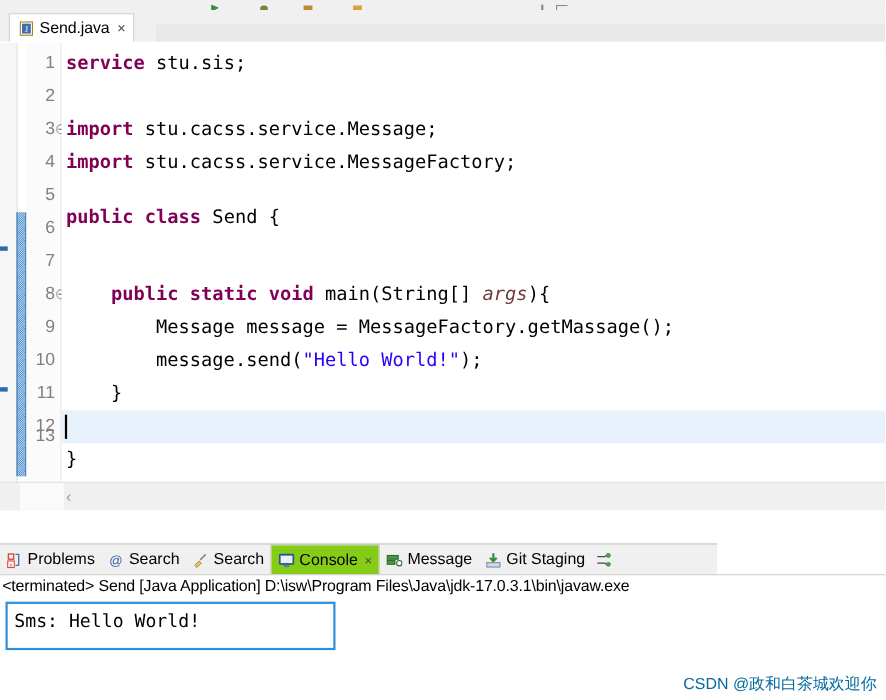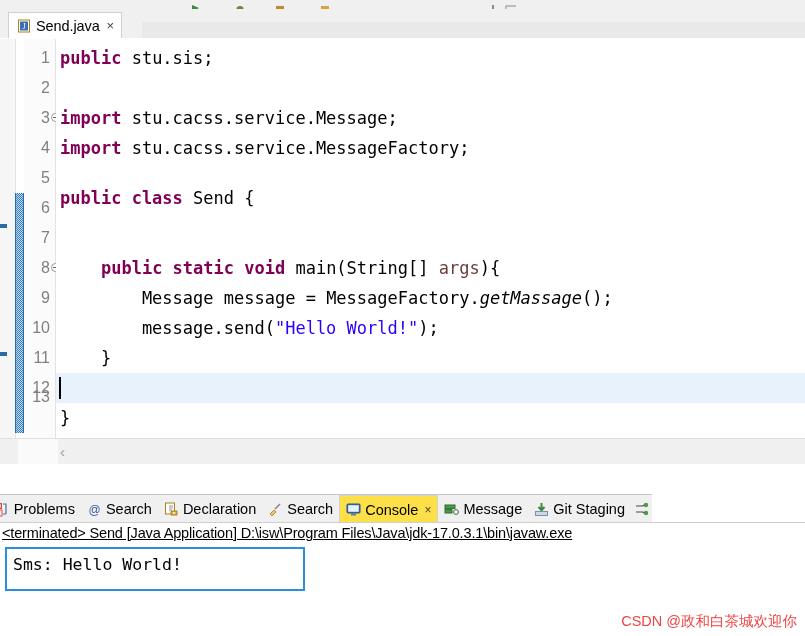--- a/index.html
+++ b/index.html
@@ -171,22 +171,22 @@
     position: absolute;
     left: 3px; top: 4px;
     width: 2px; height: 22px;
     background: #000;
   }
 
   
   .kw   { color: #7f0055; font-weight: bold; }
   .plain{ color: #000000; }
   .str  { color: #2a00ff; }
-  .prm  { color: #6a3e3e; }
-  .mth  { color: #000000; font-style: italic; }
+  .prm  { color: #6a3e3e; font-style: italic; }
+  .mth  { color: #000000; }
 
   
   .h-scroll {
     position: absolute;
     left: 0; bottom: 0;
     width: 805px; height: 25px;
     background: #f0f0f0;
     border-top: 1px solid #e0e0e0;
   }
   .h-scroll-corner {
@@ -205,33 +205,32 @@
 
   
   .view-tabbar {
     position: absolute;
     left: 0; top: 494px;
     width: 652px; height: 28px;
     background: #f0f0f0;
     border-top: 1px solid #c6c6c6;
     display: flex;
     align-items: stretch;
-    justify-content: flex-end;
   }
   .view-tab {
     display: flex;
     align-items: center;
     padding: 0 6px;
     font-size: 14.5px;
     color: #000;
     white-space: nowrap;
     box-sizing: border-box;
   }
   .view-tab.active {
-    background: #fde047;
+    background: #84cc16;
     border-left: 1px solid #d2d2d2;
     border-right: 1px solid #d2d2d2;
     border-top: 1px solid #d2d2d2;
   }
   .vt-icon {
     width: 15px; height: 15px;
     margin-right: 4px;
     position: relative;
     flex: 0 0 auto;
   }
@@ -254,21 +253,20 @@
     background: #ffffff;
     border-top: 1px solid #cfcfcf;
   }
   .console-status {
     position: absolute;
     left: 2px; top: 2px;
     font-size: 14.5px;
     color: #000;
     white-space: nowrap;
     letter-spacing: -0.15px;
-    text-decoration: underline;
   }
   .console-out-box {
     position: absolute;
     left: 5px; top: 24px;
     width: 300px; height: 44px;
     border: 2px solid #2b8fe0;
     box-sizing: border-box;
     background: #ffffff;
   }
   .console-out-text {
@@ -276,21 +274,21 @@
     left: 6px; top: 6px;
     font-family: "DejaVu Sans Mono", monospace;
     font-size: 16.5px;
     color: #000;
     white-space: pre;
   }
   .watermark {
     position: absolute;
     right: 8px; bottom: 6px;
     font-size: 14.5px;
-    color: #ef4444;
+    color: #0369a1;
     white-space: nowrap;
     text-align: right;
   }
 </style>
 </head>
 <body>
 
 <div class="toolbar-strip">
   <div class="tool-ico" style="left:190px">
     <svg width="11" height="9" viewBox="0 0 11 9">
@@ -356,21 +354,21 @@
       <div class="ln" style="top: 214px; position: absolute;">8</div>
       <div class="fold" style="position: absolute; top: 224px; right: -5px;"></div>
       <div class="ln" style="top: 244px; position: absolute;">9</div>
       <div class="ln" style="top: 274px; position: absolute;">10</div>
       <div class="ln" style="top: 304px; position: absolute;">11</div>
       <div class="ln" style="top: 334px; position: absolute;">12</div>
       <div class="ln" style="top: 343px; position: absolute;">13</div>
       <div class="ln" style="top: 394px; position: absolute;">14</div>
     </div>
   <div class="code-area" id="codearea">
-      <div class="line" style="position: absolute; top: 4px; left: 4px;"><span class="kw">public</span><span class="plain"> stu.sis;</span></div>
+      <div class="line" style="position: absolute; top: 4px; left: 4px;"><span class="kw">service</span><span class="plain"> stu.sis;</span></div>
       <div class="line" style="position: absolute; top: 34px; left: 4px;"></div>
       <div class="line" style="position: absolute; top: 64px; left: 4px;"><span class="kw">import</span><span class="plain"> stu.cacss.service.Message;</span></div>
       <div class="line" style="position: absolute; top: 94px; left: 4px;"><span class="kw">import</span><span class="plain"> stu.cacss.service.MessageFactory;</span></div>
       <div class="line" style="position: absolute; top: 124px; left: 4px;"></div>
       <div class="line" style="position: absolute; top: 144px; left: 4px;"><span class="kw">public class</span><span class="plain"> Send {</span></div>
       <div class="line" style="position: absolute; top: 184px; left: 4px;"></div>
       <div class="line" style="position: absolute; top: 214px; left: 4px;"><span class="plain">    </span><span class="kw">public static void</span><span class="plain"> main(String[] </span><span class="prm">args</span><span class="plain">){</span></div>
       <div class="line" style="position: absolute; top: 244px; left: 4px;"><span class="plain">        Message </span><span class="plain">message</span><span class="plain"> = MessageFactory.</span><span class="mth">getMassage</span><span class="plain">();</span></div>
       <div class="line" style="position: absolute; top: 274px; left: 4px;"><span class="plain">        message.send(</span><span class="str">"Hello World!"</span><span class="plain">);</span></div>
       <div class="line" style="position: absolute; top: 304px; left: 4px;"><span class="plain">    }</span></div>
@@ -399,29 +397,20 @@
       <span>Problems</span>
     </div>
     <div class="view-tab">
       <span class="vt-icon"><svg width="15" height="15" viewBox="0 0 15 15">
           <text x="7.5" y="11.5" font-size="12" fill="#3a5ea8" text-anchor="middle" font-family="Liberation Sans, sans-serif">@</text>
         </svg></span>
       <span>Search</span>
     </div>
     <div class="view-tab">
       <span class="vt-icon"><svg width="15" height="15" viewBox="0 0 15 15">
-          <rect x="1.5" y="1" width="9" height="11" fill="#fff" stroke="#a8821f"></rect>
-          <path d="M5 4 H9 M5 6 H9 M5 8 H8" stroke="#8a8a8a" stroke-width="0.9"></path>
-          <path d="M7 9 L13 9 L13 13 L7 13 Z" fill="#e8a93a" stroke="#a8821f"></path>
-          <polygon points="9,10 12,11 9,12" fill="#fff"></polygon>
-        </svg></span>
-      <span>Declaration</span>
-    </div>
-    <div class="view-tab">
-      <span class="vt-icon"><svg width="15" height="15" viewBox="0 0 15 15">
           <path d="M2 12 L6 8 L8 10 L4 14 Z" fill="#e8c46a" stroke="#a8821f" stroke-width="0.8"></path>
           <path d="M7 7 L12 2" stroke="#8a8a8a" stroke-width="1.6"></path>
         </svg></span>
       <span>Search</span>
     </div>
     <div class="view-tab active">
       <span class="vt-icon"><svg width="15" height="15" viewBox="0 0 15 15">
           <rect x="1" y="2" width="13" height="9" rx="1" fill="#3a6fb5" stroke="#2a4f85"></rect>
           <rect x="2.2" y="3.2" width="10.6" height="6.6" fill="#e9f1fb"></rect>
           <rect x="5" y="11.5" width="5" height="2" fill="#5a7fa5"></rect>

